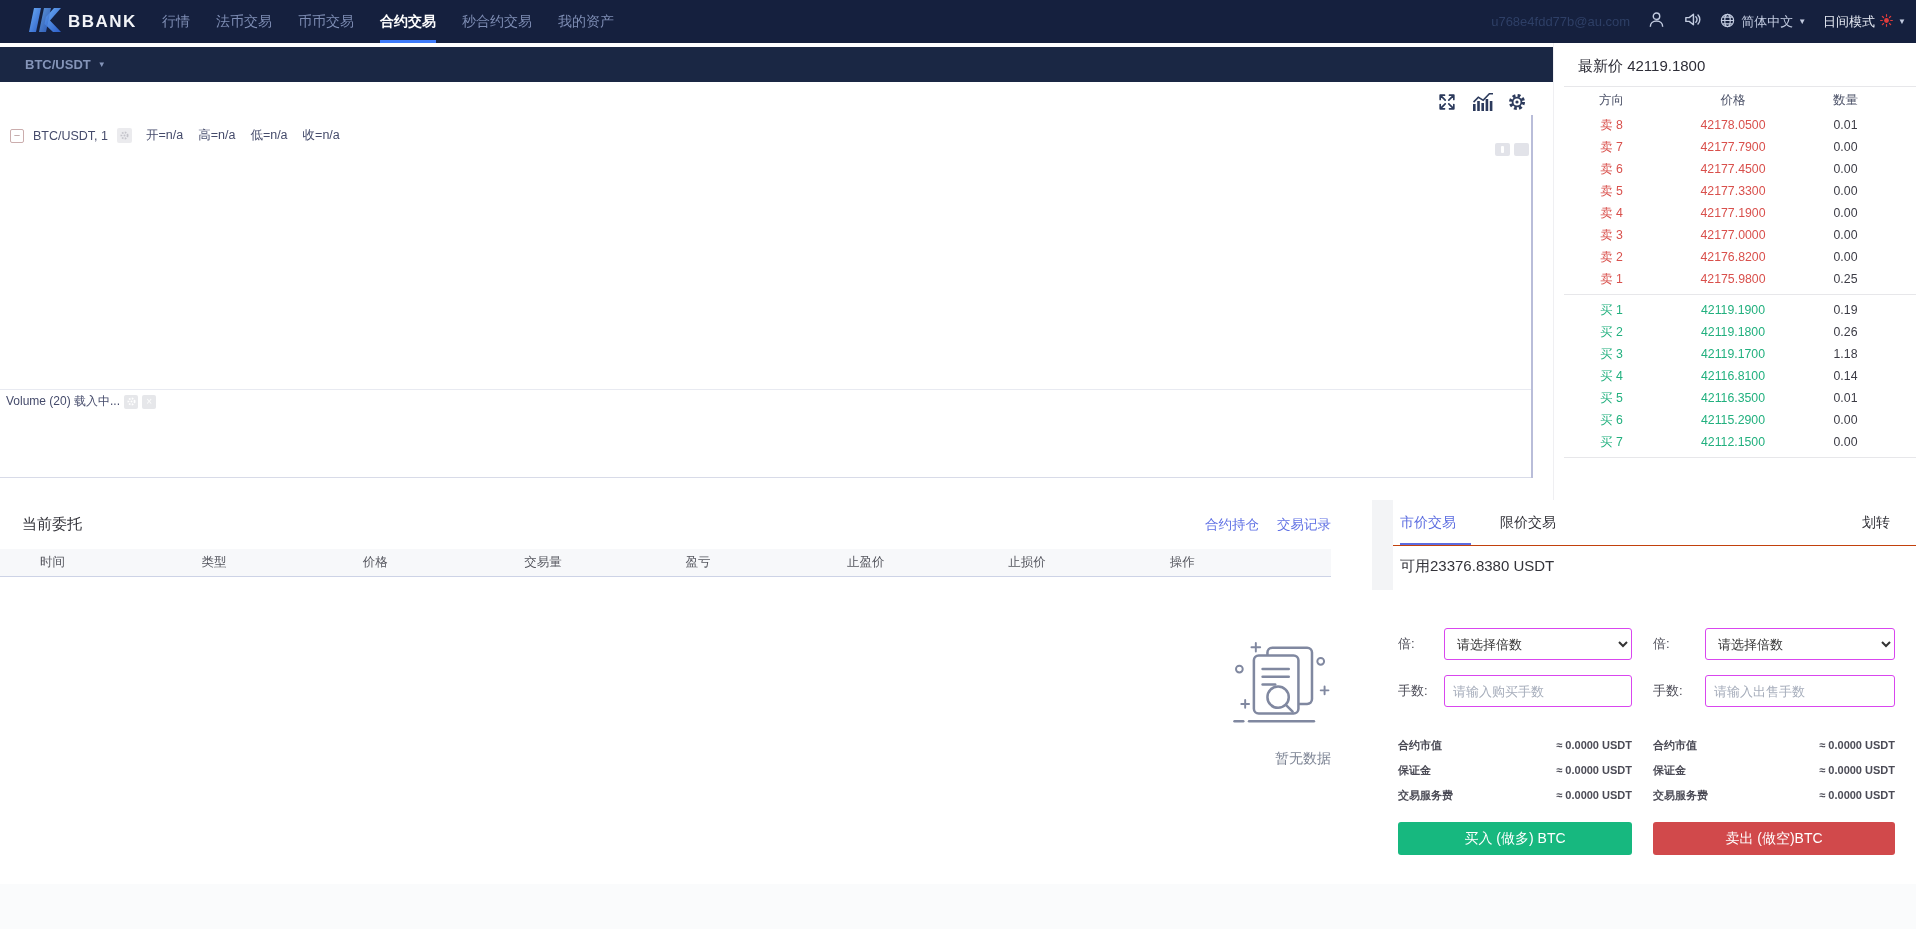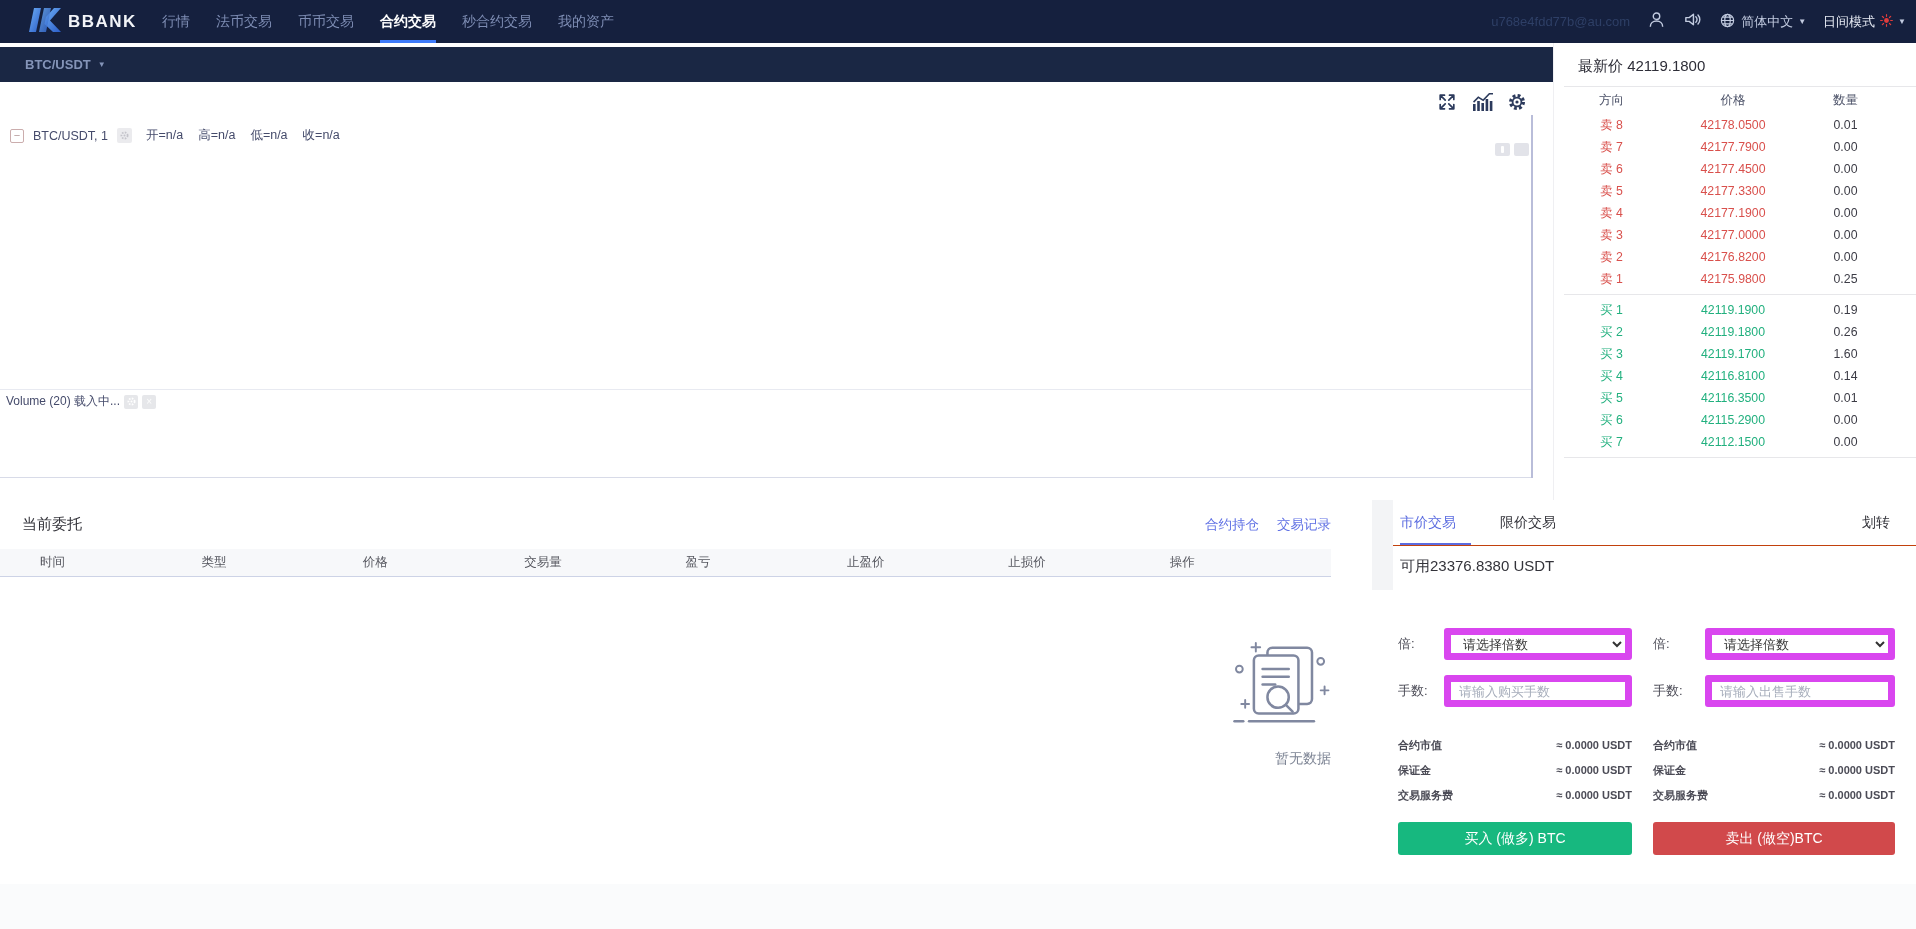--- a/index.html
+++ b/index.html
@@ -75,21 +75,21 @@
   .trade-transfer{margin-left:auto;margin-right:26px;font-size:14px;color:#33333a;cursor:pointer;}
   .available{position:absolute;left:7px;top:57px;font-size:15px;color:#33333a;}
   .trade-cols{position:absolute;left:0;top:128px;width:523px;}
   .tcol{position:absolute;top:0;}
   .tcol.buy{left:5px;width:234px;}
   .tcol.sell{left:260px;width:242px;}
   .frow{display:flex;align-items:center;margin-bottom:15px;}
   .frow label{font-size:13px;color:#4b4b56;flex-shrink:0;}
   .tcol.buy .frow label{width:46px;}
   .tcol.sell .frow label{width:52px;}
-  .frow select,.frow input{flex:1;min-width:0;height:32px;border:7px solid #d946ef;border-radius:3px;font-size:13px;color:#333;padding:0 8px;box-sizing:border-box;background:#fff;font-family:inherit;}
+  .frow select,.frow input{flex:1;min-width:0;height:32px;border:1px solid #d946ef;border-radius:3px;font-size:13px;color:#333;padding:0 8px;box-sizing:border-box;background:#fff;font-family:inherit;}
   .frow input::placeholder{color:#a6adbb;}
   .stats{margin-top:26px;}
   .stat{display:flex;justify-content:space-between;font-size:11px;color:#4b4b56;line-height:25px;font-weight:bold;}
   .btn{display:block;width:100%;height:33px;border:none;border-radius:3px;color:#fff;font-size:14px;margin-top:14px;cursor:pointer;font-family:inherit;}
   .btn-buy{background:#17b87f;}
   .btn-sell{background:#d1494b;}
 
   .footer-strip{position:absolute;left:0;top:884px;width:1916px;height:45px;background:#fafbfc;}
 </style>
 </head>
@@ -327,21 +327,21 @@
 
         <div class="ob-row bid">
           <span class="side">买 2</span>
           <span class="price">42119.1800</span>
           <span class="amount">0.26</span>
         </div>
 
         <div class="ob-row bid">
           <span class="side">买 3</span>
           <span class="price">42119.1700</span>
-          <span class="amount">1.60</span>
+          <span class="amount">1.18</span>
         </div>
 
         <div class="ob-row bid">
           <span class="side">买 4</span>
           <span class="price">42116.8100</span>
           <span class="amount">0.14</span>
         </div>
 
         <div class="ob-row bid">
           <span class="side">买 5</span>

